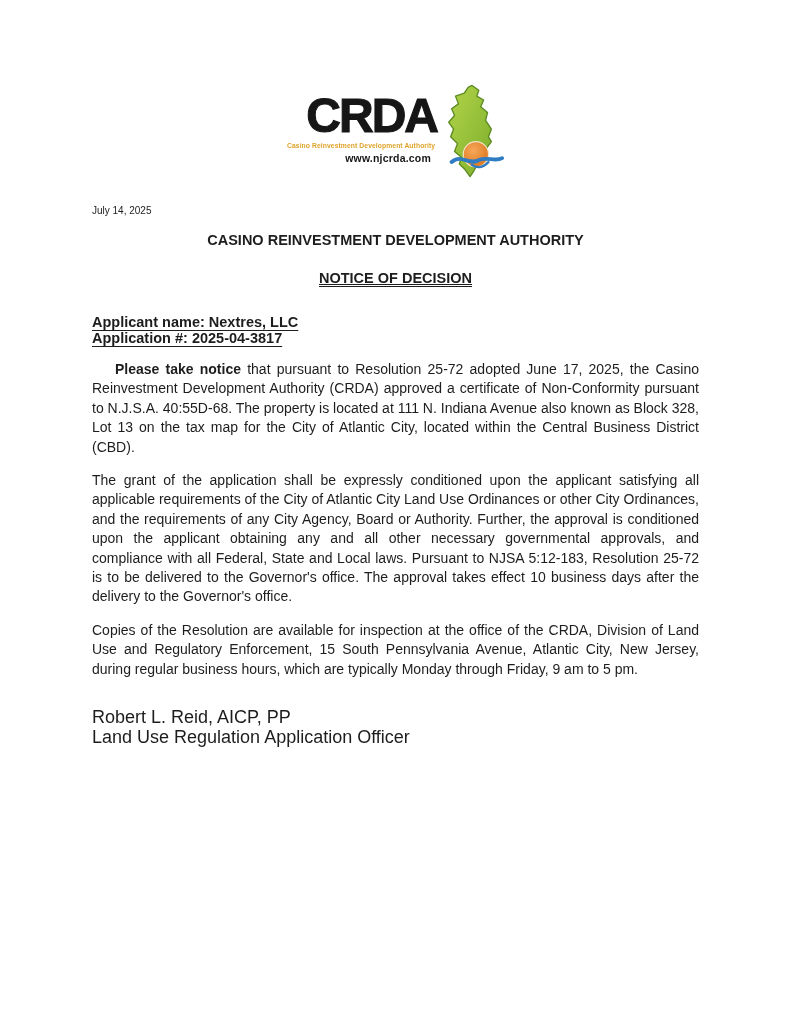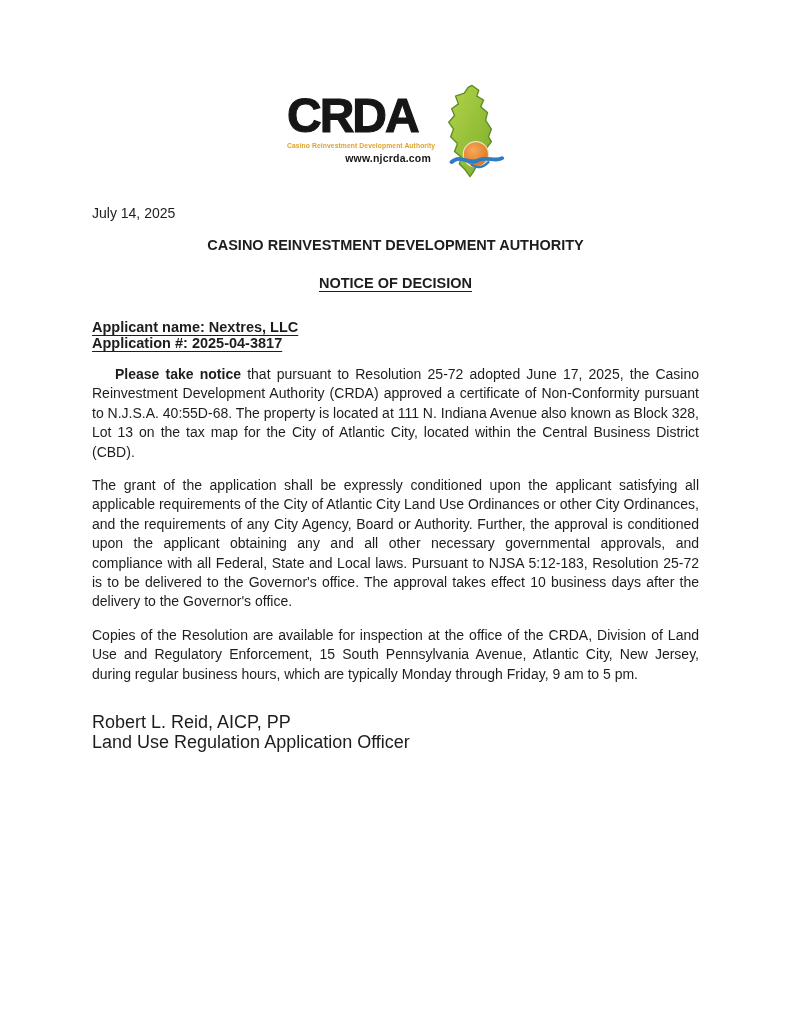--- a/index.html
+++ b/index.html
@@ -8,37 +8,37 @@
     font-family:"Liberation Sans", sans-serif; color:#1d1d1d; overflow:hidden;
   }
   
   .logo-row {
     padding-top:83px; display:flex; justify-content:center;
     align-items:flex-start; gap:3px;
   }
   .logo-text-col { width:150px; margin-top:11px; }
   .crda-word {
     font-size:48px; font-weight:bold; line-height:0.92; color:#161616;
-    letter-spacing:-2px; -webkit-text-stroke:1.1px #161616;
+    letter-spacing:-2px;text-align:right; -webkit-text-stroke:1.1px #161616;
   }
   .logo-tagline {
     margin-top:3px; font-size:7.5px; font-weight:bold; color:#dfa32a;
     white-space:nowrap; transform:scaleX(0.9); transform-origin:left center;
     letter-spacing:0.1px;
   }
   .logo-url {
     margin-top:2px; font-size:10.5px; font-weight:bold; color:#161616;
     text-align:right; width:144px; letter-spacing:0.2px;
   }
   .nj-svg { display:block; }
   
   .content { padding:0 92px; }
-  .date-line { margin:24px 0 0 0; font-size:14px; }
+  .date-line { margin:24px 0 0 0; font-size:10px; }
   .center-head { margin-top:15px; text-align:center; font-weight:bold; font-size:14.5px; line-height:19px; }
-  .notice-title { margin-top:19px; text-align:center; }
+  .notice-title { margin-top:19px; text-align:center;text-decoration:underline; }
   .notice-title span { font-weight:bold; font-size:14.5px; text-decoration:underline; text-underline-offset:3px; }
   .label-line { margin:0; font-size:14.5px; font-weight:bold; text-decoration:underline; text-underline-offset:3px; }
   .label-applicant { margin-top:27px; }
   .label-application { }
   .para {
     margin:14px 0 0 0; font-size:14px; line-height:19.4px;
     text-align:justify; color:#1d1d1d;
   }
   .para .lead { font-weight:bold;margin-left:23px; }
   .sig-block { margin-top:29px; font-size:18px; line-height:19.4px; }

